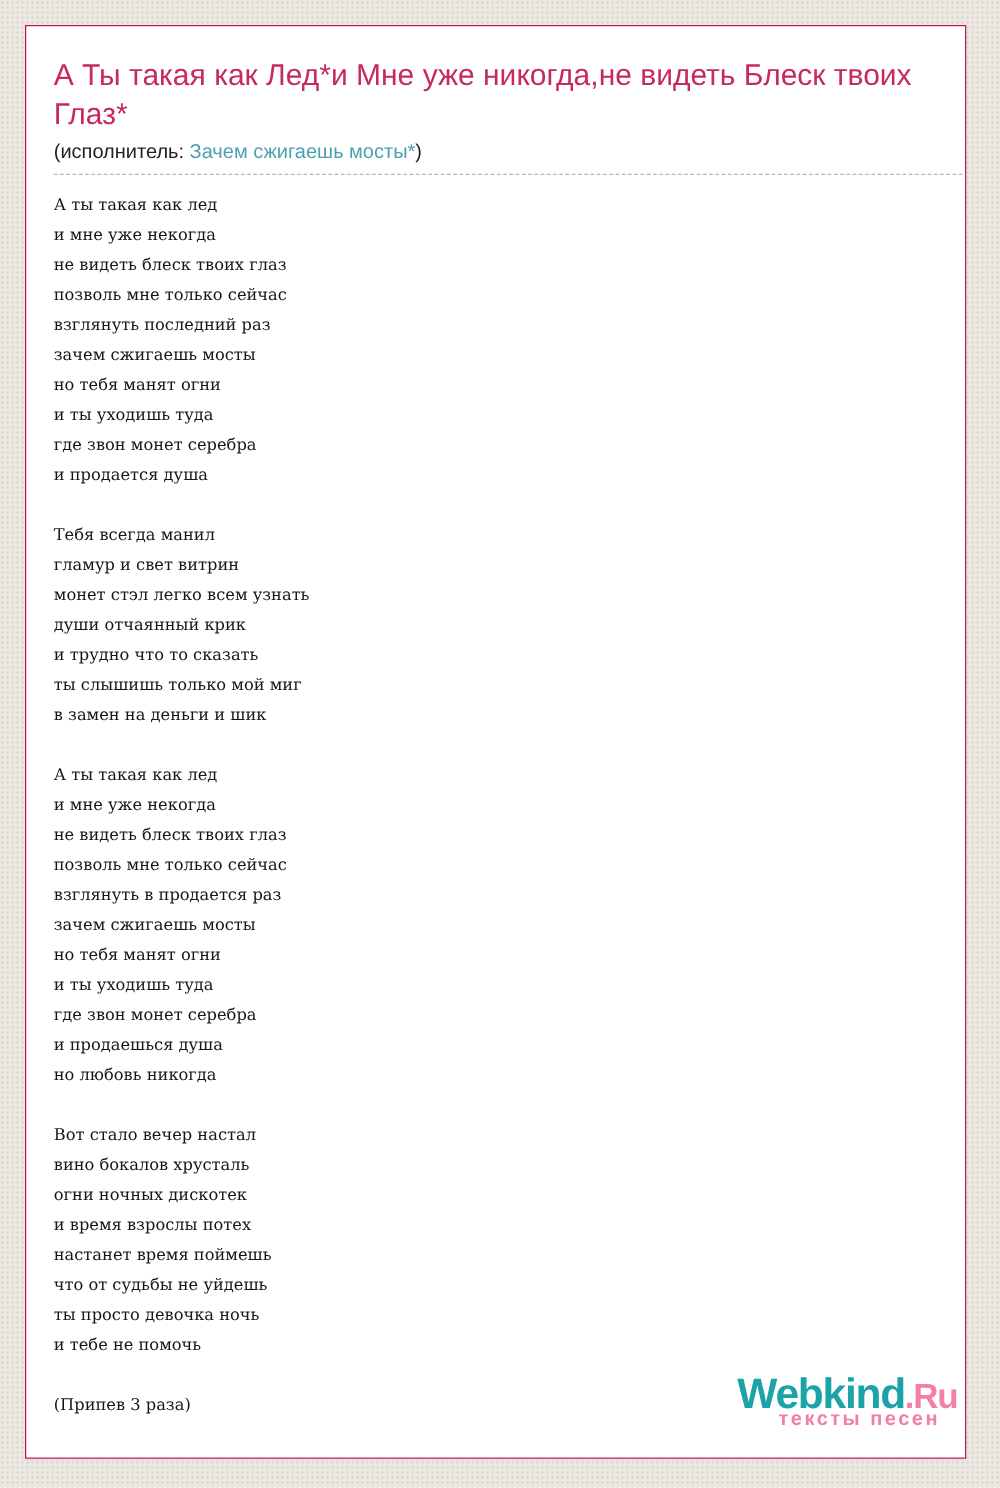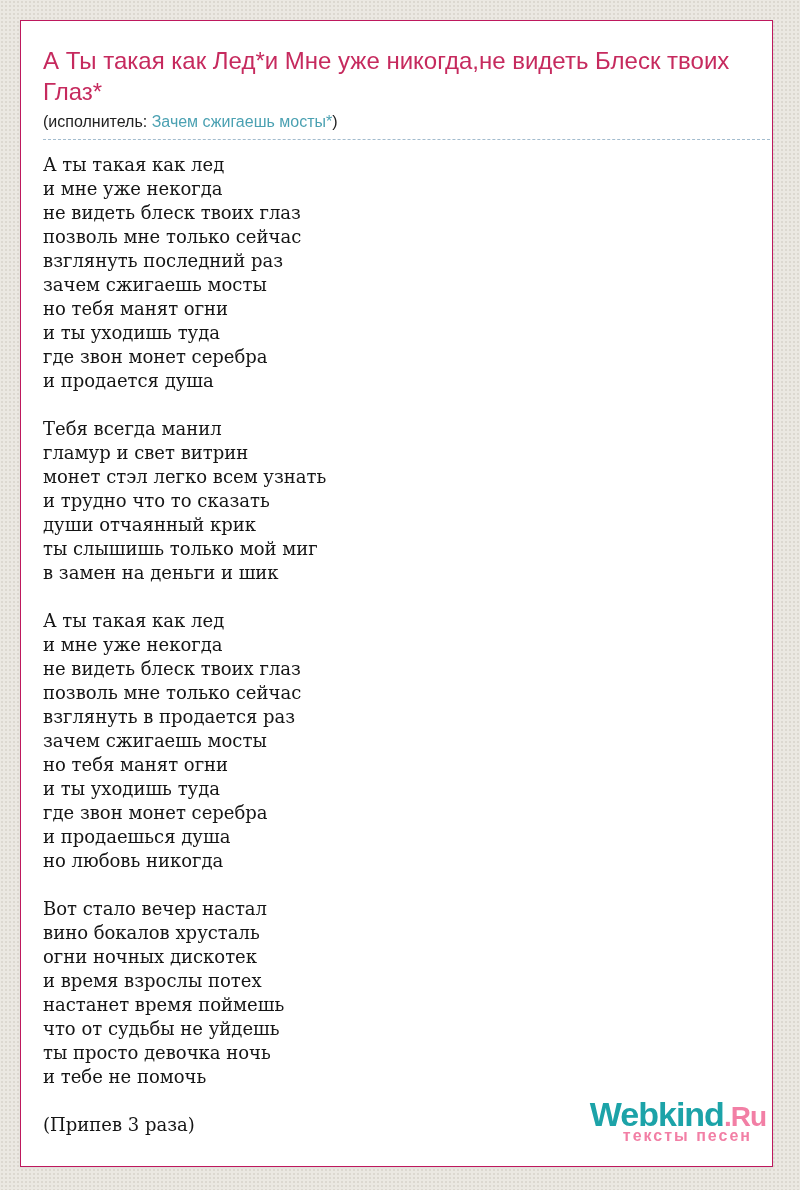--- a/index.html
+++ b/index.html
@@ -46,21 +46,21 @@
     color:#222222;
   }
   .artist-link{
     color:var(--link-color);
     text-decoration:none;
     cursor:pointer;
   }
   .lyrics{
     margin:13px 22px 0 22px;
     font-family:"DejaVu Serif", serif;
-    font-size:18px;
+    font-size:13px;
     color:var(--lyric-color);
   }
   .lyric-line{
     height:24px;
     line-height:24px;
     white-space:pre;
   }
   .logo{
     position:absolute;
     right:6px;
@@ -101,22 +101,22 @@
       <div class="lyric-line">взглянуть последний раз</div>
       <div class="lyric-line">зачем сжигаешь мосты</div>
       <div class="lyric-line">но тебя манят огни</div>
       <div class="lyric-line">и ты уходишь туда</div>
       <div class="lyric-line">где звон монет серебра</div>
       <div class="lyric-line">и продается душа</div>
       <div class="lyric-line"></div>
       <div class="lyric-line">Тебя всегда манил</div>
       <div class="lyric-line">гламур и свет витрин</div>
       <div class="lyric-line">монет стэл легко всем узнать</div>
+      <div class="lyric-line">души отчаянный крик</div>
       <div class="lyric-line">и трудно что то сказать</div>
-      <div class="lyric-line">души отчаянный крик</div>
       <div class="lyric-line">ты слышишь только мой миг</div>
       <div class="lyric-line">в замен на деньги и шик</div>
       <div class="lyric-line"></div>
       <div class="lyric-line">А ты такая как лед</div>
       <div class="lyric-line">и мне уже некогда</div>
       <div class="lyric-line">не видеть блеск твоих глаз</div>
       <div class="lyric-line">позволь мне только сейчас</div>
       <div class="lyric-line">взглянуть в продается раз</div>
       <div class="lyric-line">зачем сжигаешь мосты</div>
       <div class="lyric-line">но тебя манят огни</div>

